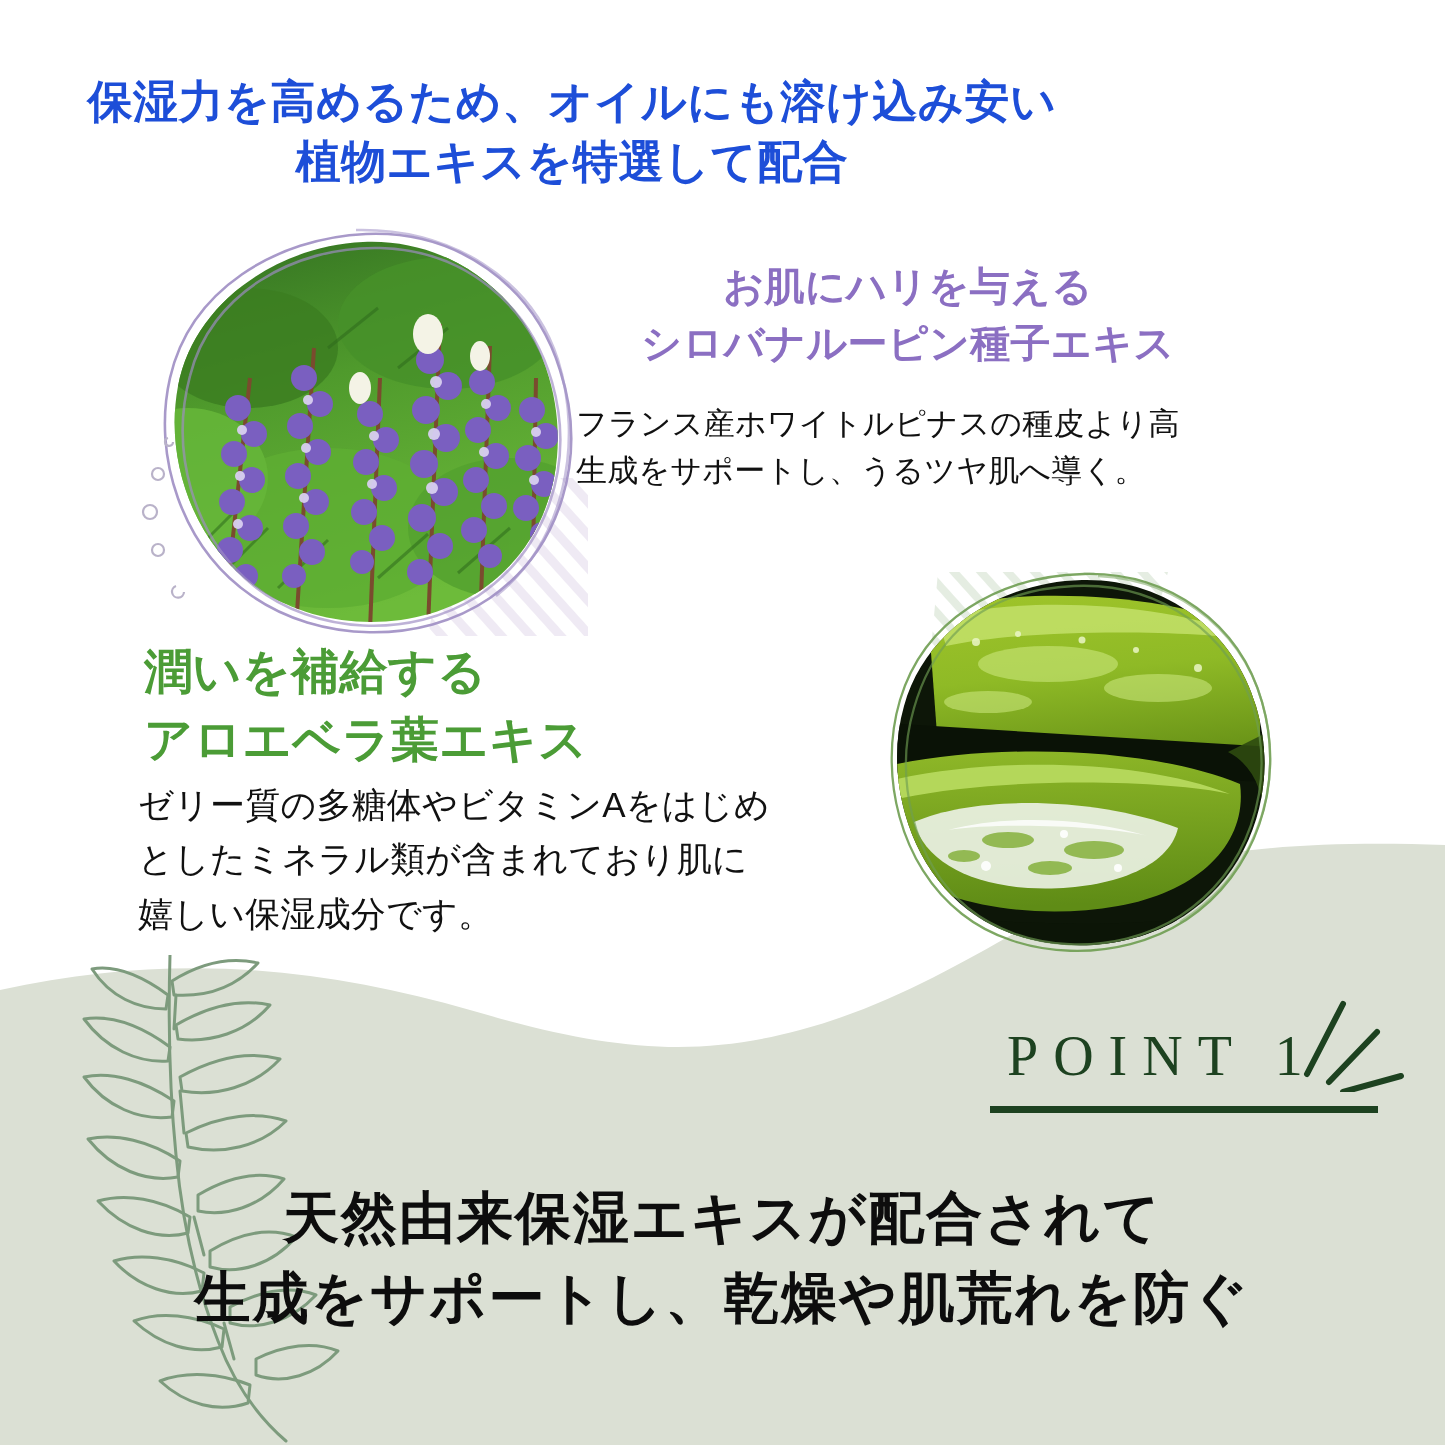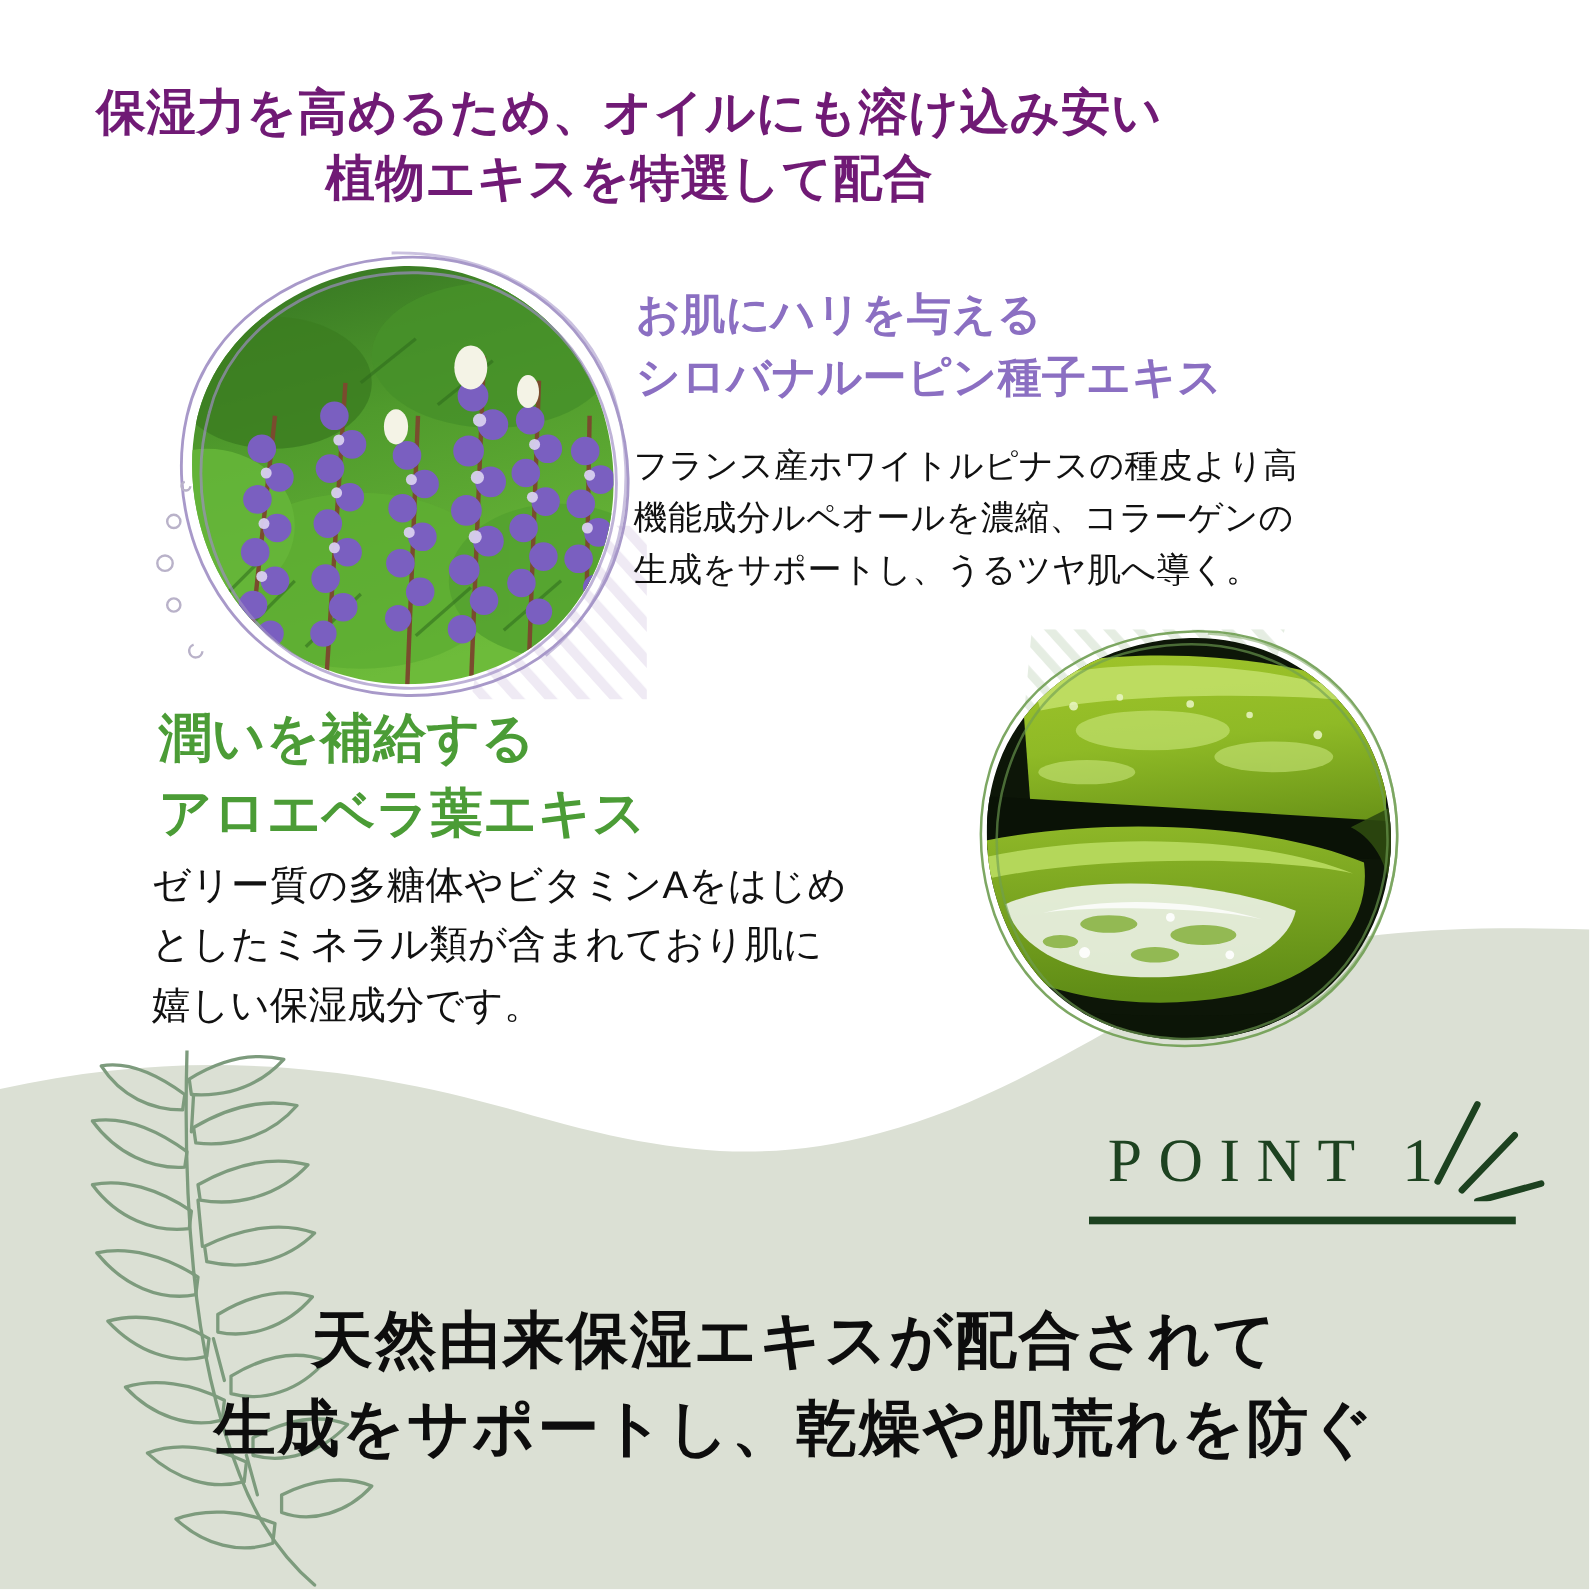--- a/index.html
+++ b/index.html
@@ -12,41 +12,41 @@
   }
   #stage{position:relative;width:1445px;height:1445px;overflow:hidden;background:#fff;}
 
   
   .wave-layer{position:absolute;inset:0;z-index:0;}
 
   
   .headline{
     position:absolute;left:0;top:72px;width:1144px;
     text-align:center;z-index:30;
-    color:#701a75;
+    color:#1d4ed8;
     font-weight:700;
     font-size:45px;
     line-height:1.33;
     letter-spacing:0.5px;
   }
   .headline div{white-space:nowrap;}
 
   
   .lupine-wrap{position:absolute;left:128px;top:228px;width:460px;height:408px;z-index:12;}
   .aloe-wrap{position:absolute;left:868px;top:572px;width:420px;height:382px;z-index:12;}
 
   .photo-blob{position:absolute;inset:0;}
 
   
   .purple-head{
     position:absolute;left:578px;top:258px;width:660px;z-index:30;
     color:#8b6fc2;font-weight:700;font-size:40px;line-height:1.42;
     letter-spacing:0.3px;
   }
-  .purple-head div{white-space:nowrap;}
+  .purple-head div{white-space:nowrap;text-align:center;}
 
   .purple-body{
     position:absolute;left:576px;top:400px;width:820px;z-index:30;
     color:#111;font-size:31px;line-height:1.52;letter-spacing:0.2px;
   }
   .purple-body div{white-space:nowrap;}
 
   .green-head{
     position:absolute;left:144px;top:638px;width:620px;z-index:30;
     color:#4b9c36;font-weight:700;font-size:48px;line-height:1.42;
@@ -270,21 +270,20 @@
       </g>
     </svg>
   </div>
 
   <div class="purple-head">
     <div>お肌にハリを与える</div>
     <div>シロバナルーピン種子エキス</div>
   </div>
   <div class="purple-body">
     <div>フランス産ホワイトルピナスの種皮より高</div>
-    <div>機能成分ルペオールを濃縮、コラーゲンの</div>
     <div>生成をサポートし、うるツヤ肌へ導く。</div>
   </div>
 
   <div class="aloe-wrap">
     <svg class="photo-blob" viewBox="0 0 420 382">
       <defs>
         <clipPath id="aloClip">
           <path d="M214,8 C296,6 366,58 388,134
                    C412,214 384,300 316,344
                    C250,386 158,382 100,338

